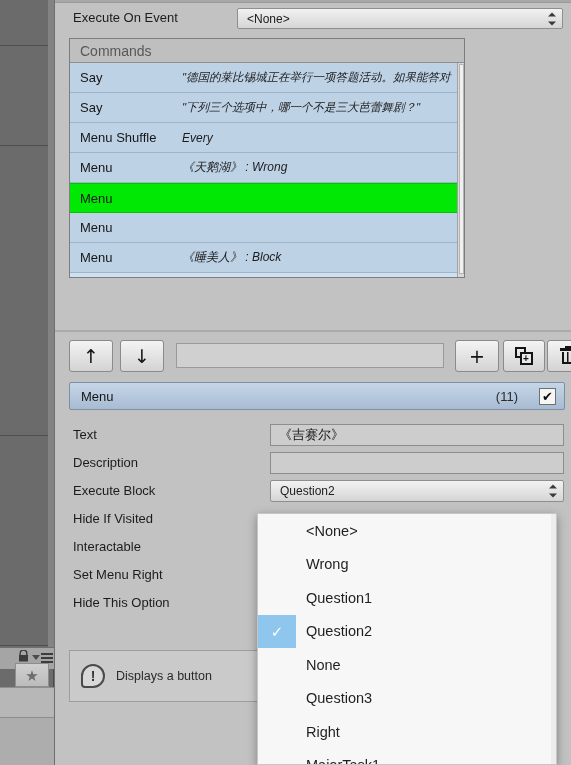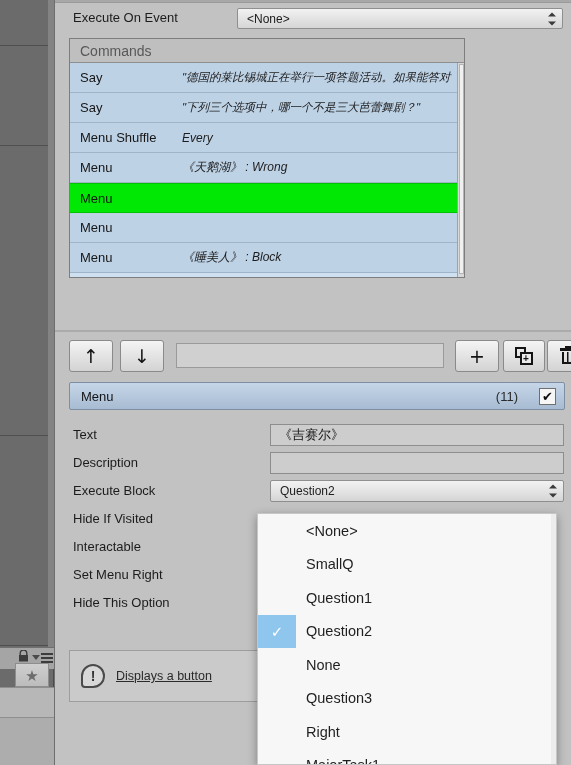--- a/index.html
+++ b/index.html
@@ -449,21 +449,20 @@
     color: #333;
     background: #d8d8d8;
     flex: 0 0 auto;
   }
   .help-text {
     margin-left: 11px;
     font-size: 12.5px;
     color: #2a2a2a;
     white-space: nowrap;
     overflow: hidden;
-    text-decoration: underline;
   }
 
   
   .dropdown {
     position: absolute;
     left: 257px; top: 513px;
     width: 300px; height: 252px;
     background: #f7f7f7;
     border: 1px solid #c6c6c6;
     box-shadow: 0 3px 9px rgba(0,0,0,0.35);
@@ -680,21 +679,21 @@
   <div class="dd-item">
     <span class="tick-slot">
         <span class="tick">✓</span>
       </span>
     <span class="dd-label">&lt;None&gt;</span>
   </div>
   <div class="dd-item">
     <span class="tick-slot">
         <span class="tick">✓</span>
       </span>
-    <span class="dd-label">SmallQ</span>
+    <span class="dd-label">Wrong</span>
   </div>
   <div class="dd-item">
     <span class="tick-slot">
         <span class="tick">✓</span>
       </span>
     <span class="dd-label">Question1</span>
   </div>
   <div class="dd-item checked">
     <span class="tick-slot">
         <span class="tick">✓</span>

